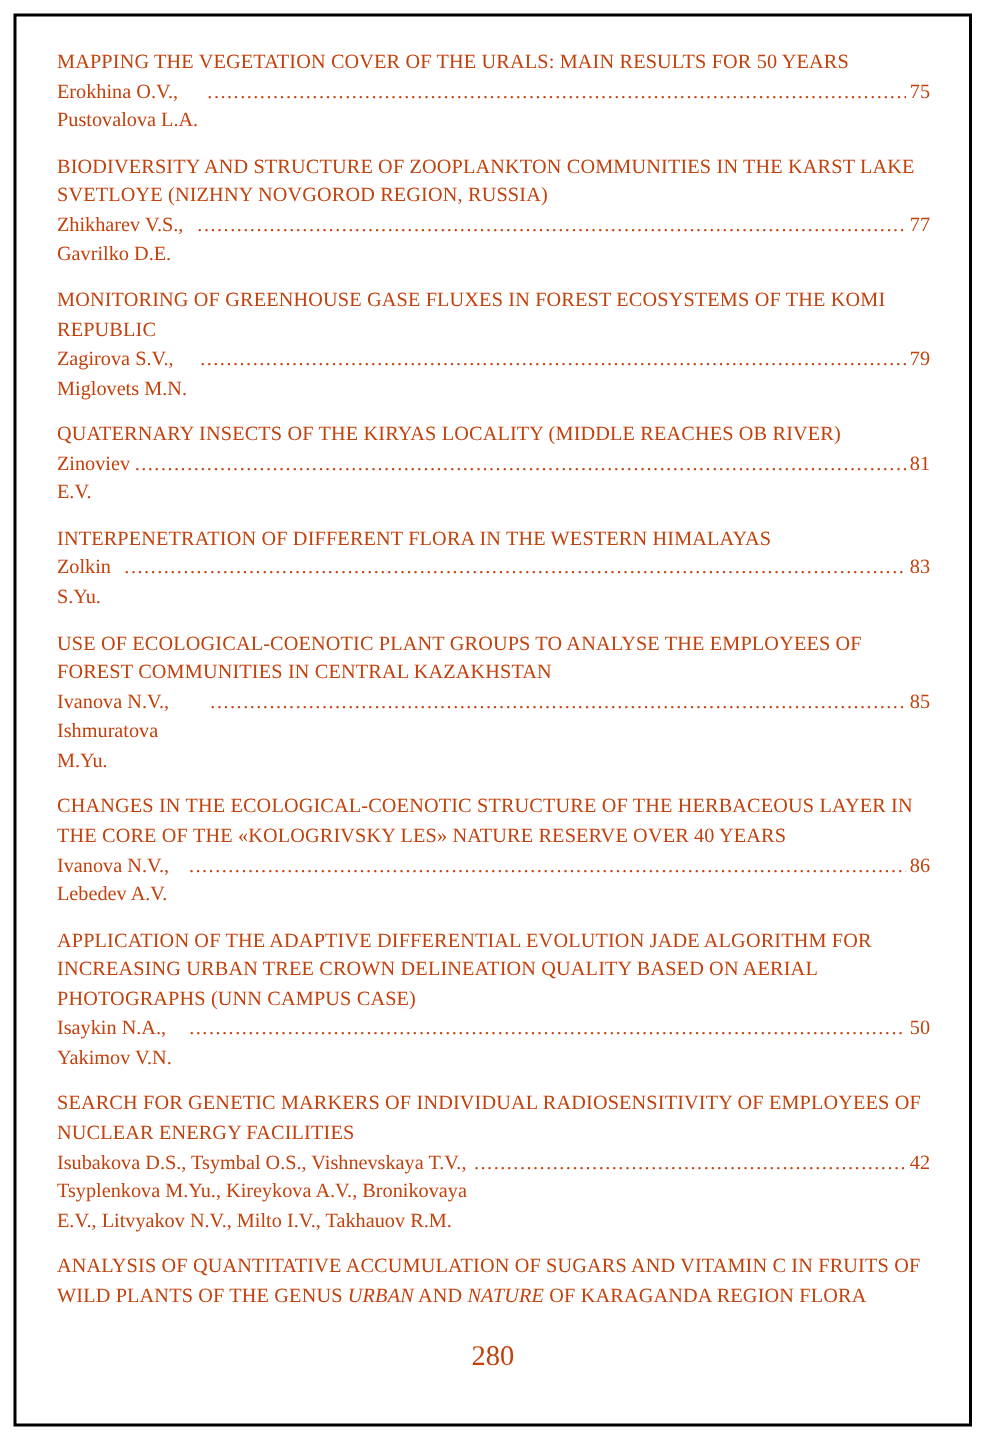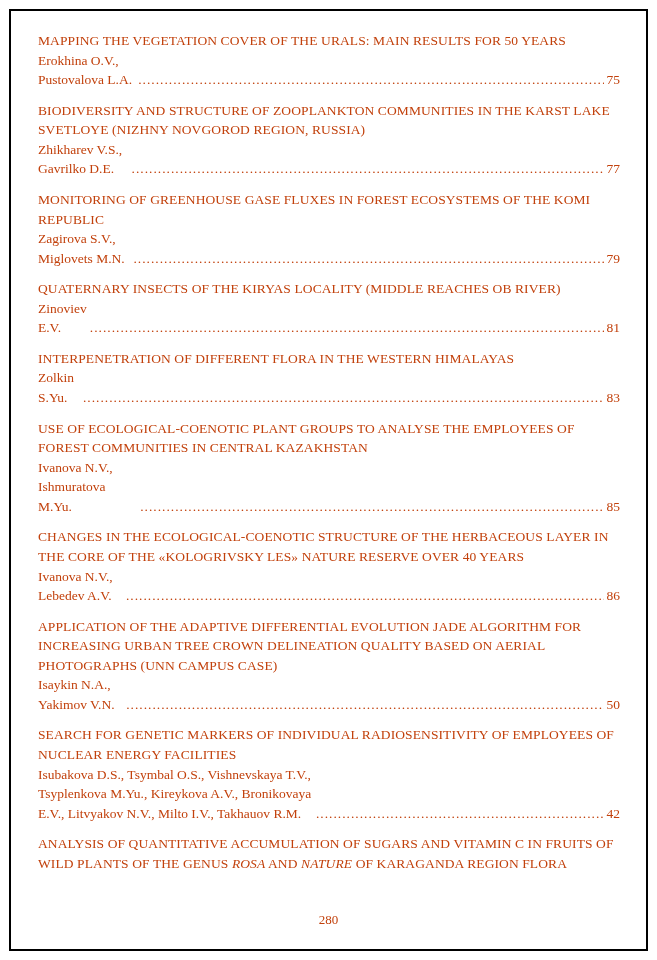--- a/index.html
+++ b/index.html
@@ -35,21 +35,21 @@
   .toc-title {
     font-size: 13.5px;
     line-height: 1.45;
     letter-spacing: 0.1px;
   }
   .toc-title .italic {
     font-style: italic;
   }
   .authors-line {
     display: flex;
-    align-items: flex-end;
+    align-items: flex-start;
     font-size: 13.5px;
     line-height: 1.45;
   }
   .authors {
     flex: 0 1 auto;
   }
   .dot-leader {
     flex: 1 1 auto;
     min-width: 24px;
     overflow: hidden;
@@ -61,23 +61,23 @@
     letter-spacing: 1px;
   }
   .page-num {
     flex: 0 0 auto;
     white-space: nowrap;
   }
   .footer {
     position: absolute;
     left: 0;
     right: 0;
-    bottom: 32px;
+    bottom: 44px;
     text-align: center;
-    font-size: 13px;
+    font-size: 19px;
   }
 </style>
 </head>
 <body>
 
 <div class="page">
   <div class="page-frame">
     <div class="toc-list">
         <div class="toc-entry">
           <div class="toc-title"><span>MAPPING THE VEGETATION COVER OF THE URALS: MAIN RESULTS FOR 50 YEARS</span></div>
@@ -145,18 +145,18 @@
         </div>
         <div class="toc-entry">
           <div class="toc-title"><span>SEARCH FOR GENETIC MARKERS OF INDIVIDUAL RADIOSENSITIVITY OF EMPLOYEES OF NUCLEAR ENERGY FACILITIES</span></div>
           <div class="authors-line">
             <span class="authors">Isubakova D.S., Tsymbal O.S., Vishnevskaya T.V., Tsyplenkova M.Yu., Kireykova A.V., Bronikovaya E.V., Litvyakov N.V., Milto I.V., Takhauov R.M.</span>
             <span class="dot-leader"></span>
             <span class="page-num">42</span>
           </div>
         </div>
         <div class="toc-entry">
-          <div class="toc-title"><span>ANALYSIS OF QUANTITATIVE ACCUMULATION OF SUGARS AND VITAMIN C IN FRUITS OF WILD PLANTS OF THE GENUS </span><span class="italic">ROSA</span><span> AND </span><span class="italic">NATURE</span><span> OF KARAGANDA REGION FLORA</span></div>
+          <div class="toc-title"><span>ANALYSIS OF QUANTITATIVE ACCUMULATION OF SUGARS AND VITAMIN C IN FRUITS OF WILD PLANTS OF THE GENUS </span><span class="italic">URBAN</span><span> AND </span><span class="italic">NATURE</span><span> OF KARAGANDA REGION FLORA</span></div>
         </div>
       </div>
   </div>
   <div class="footer">280</div>
 </div>
 
 </body></html>

